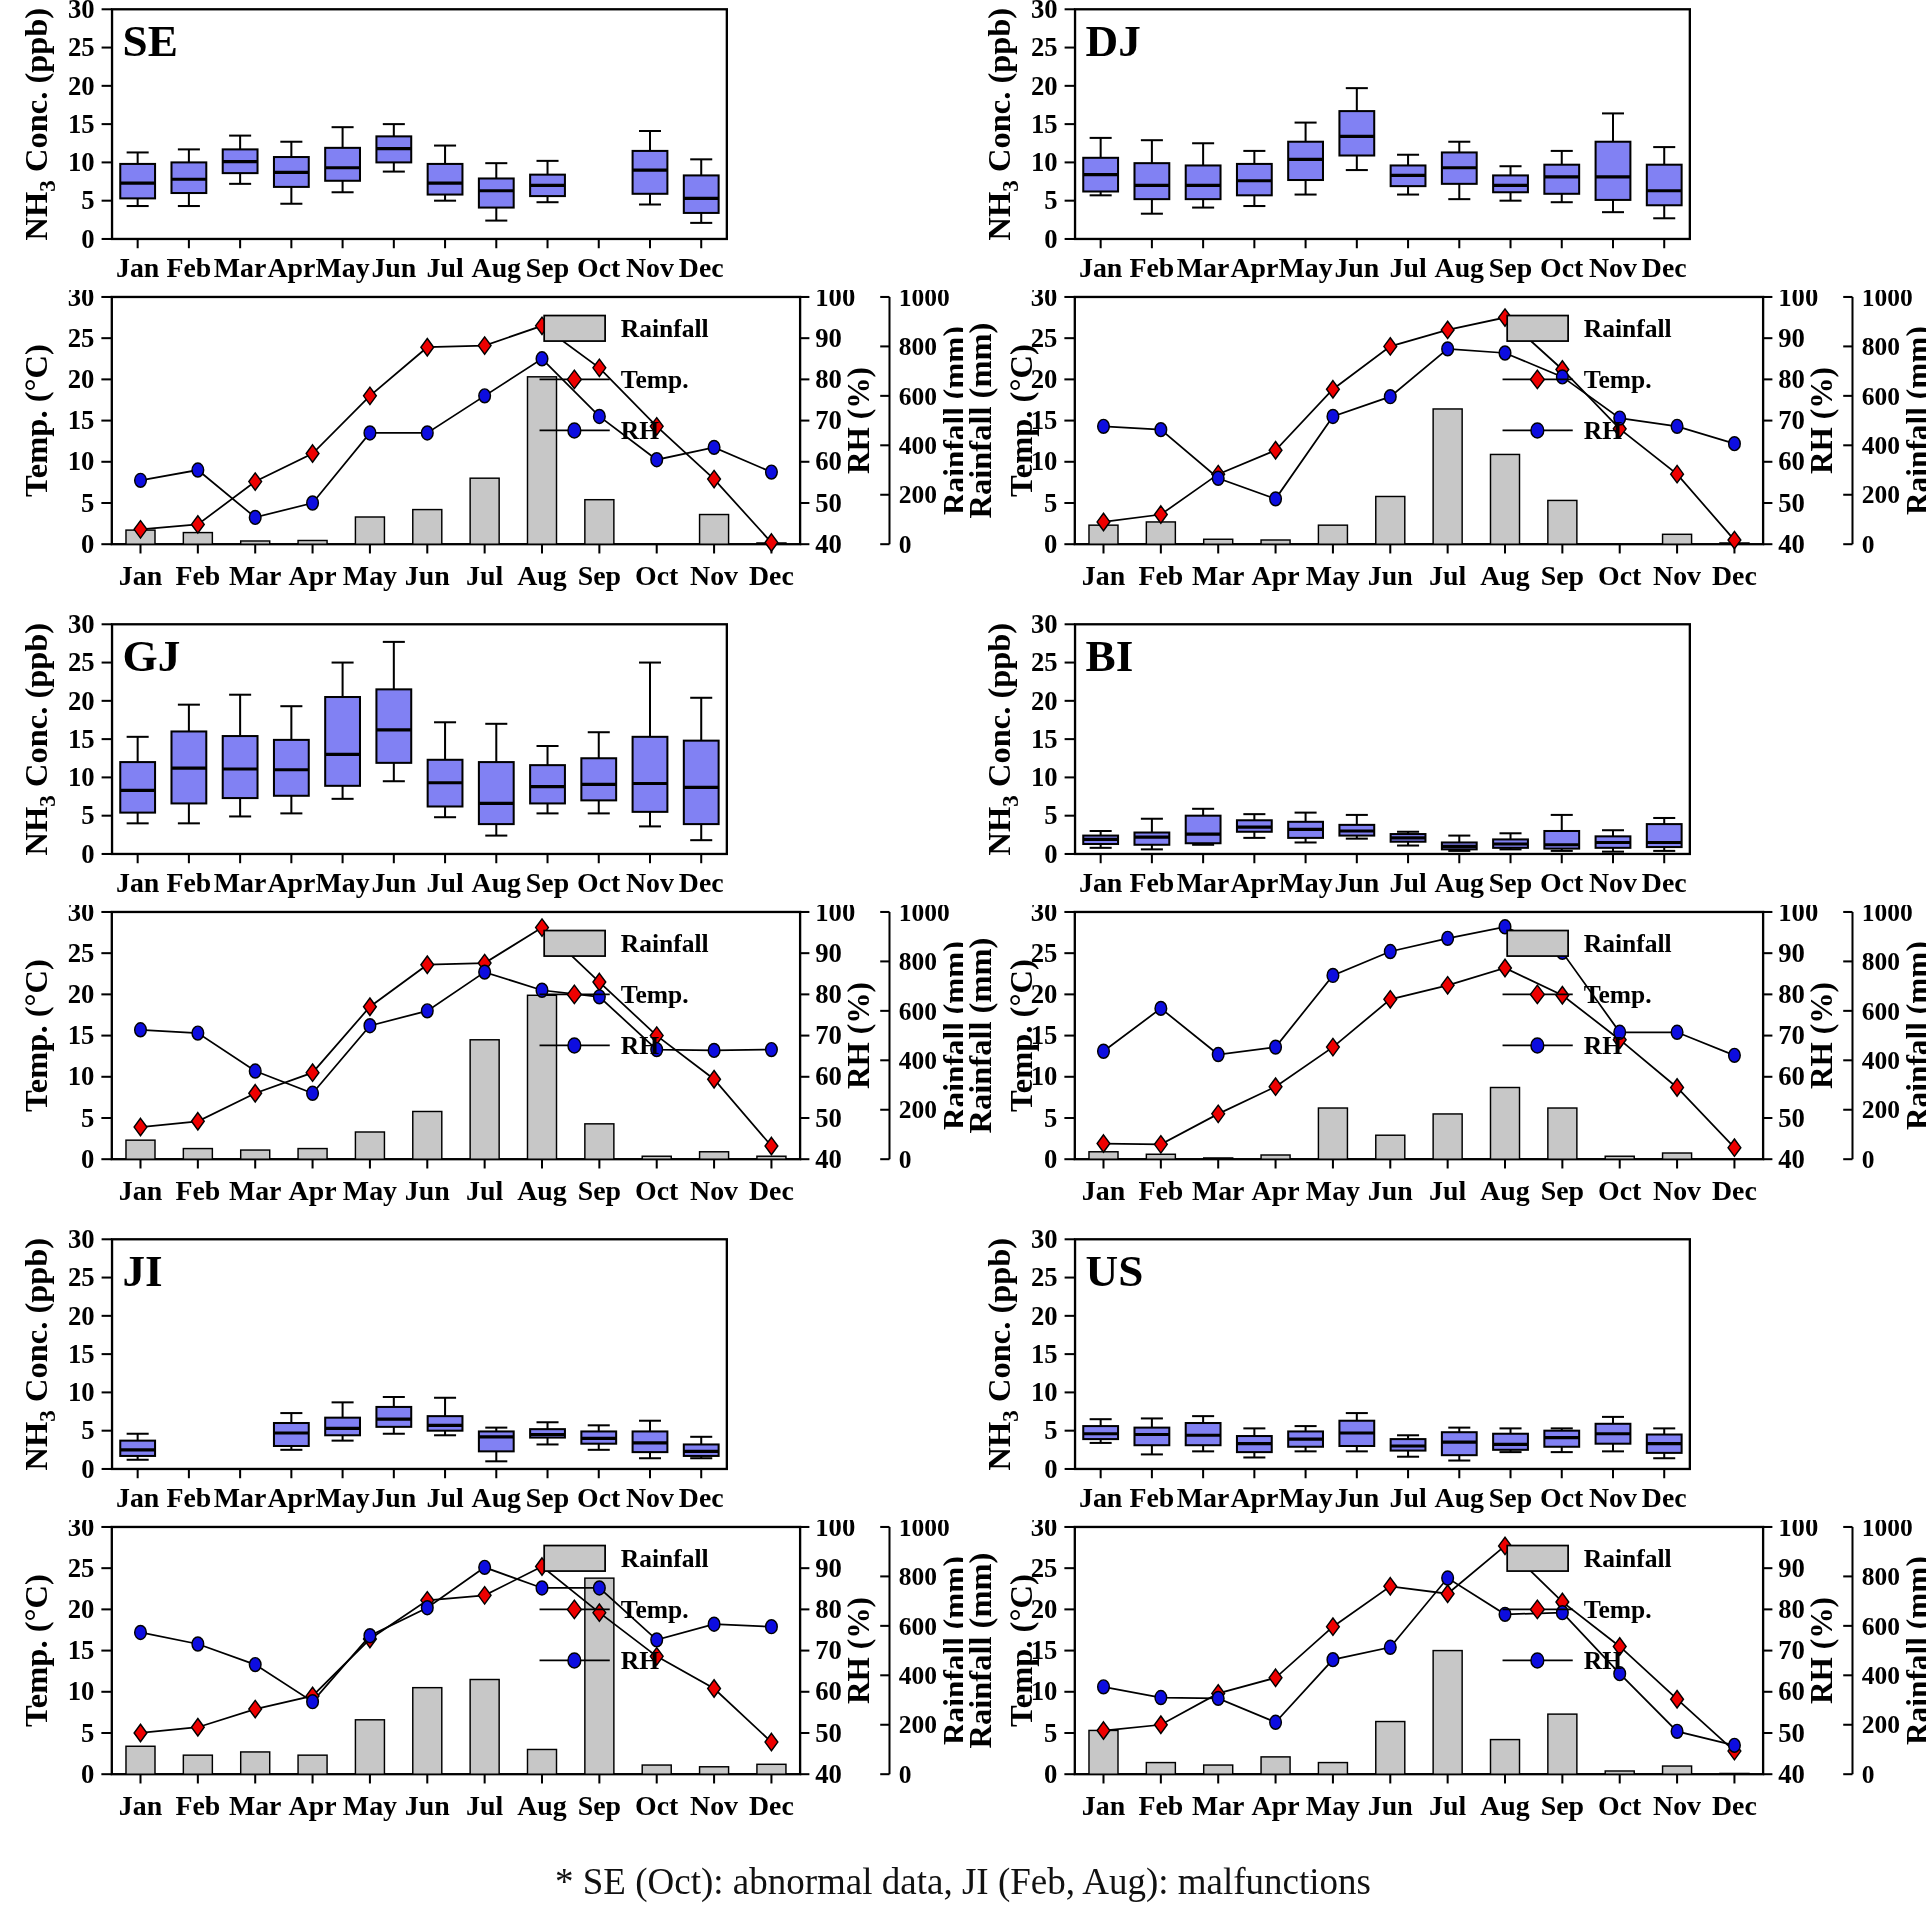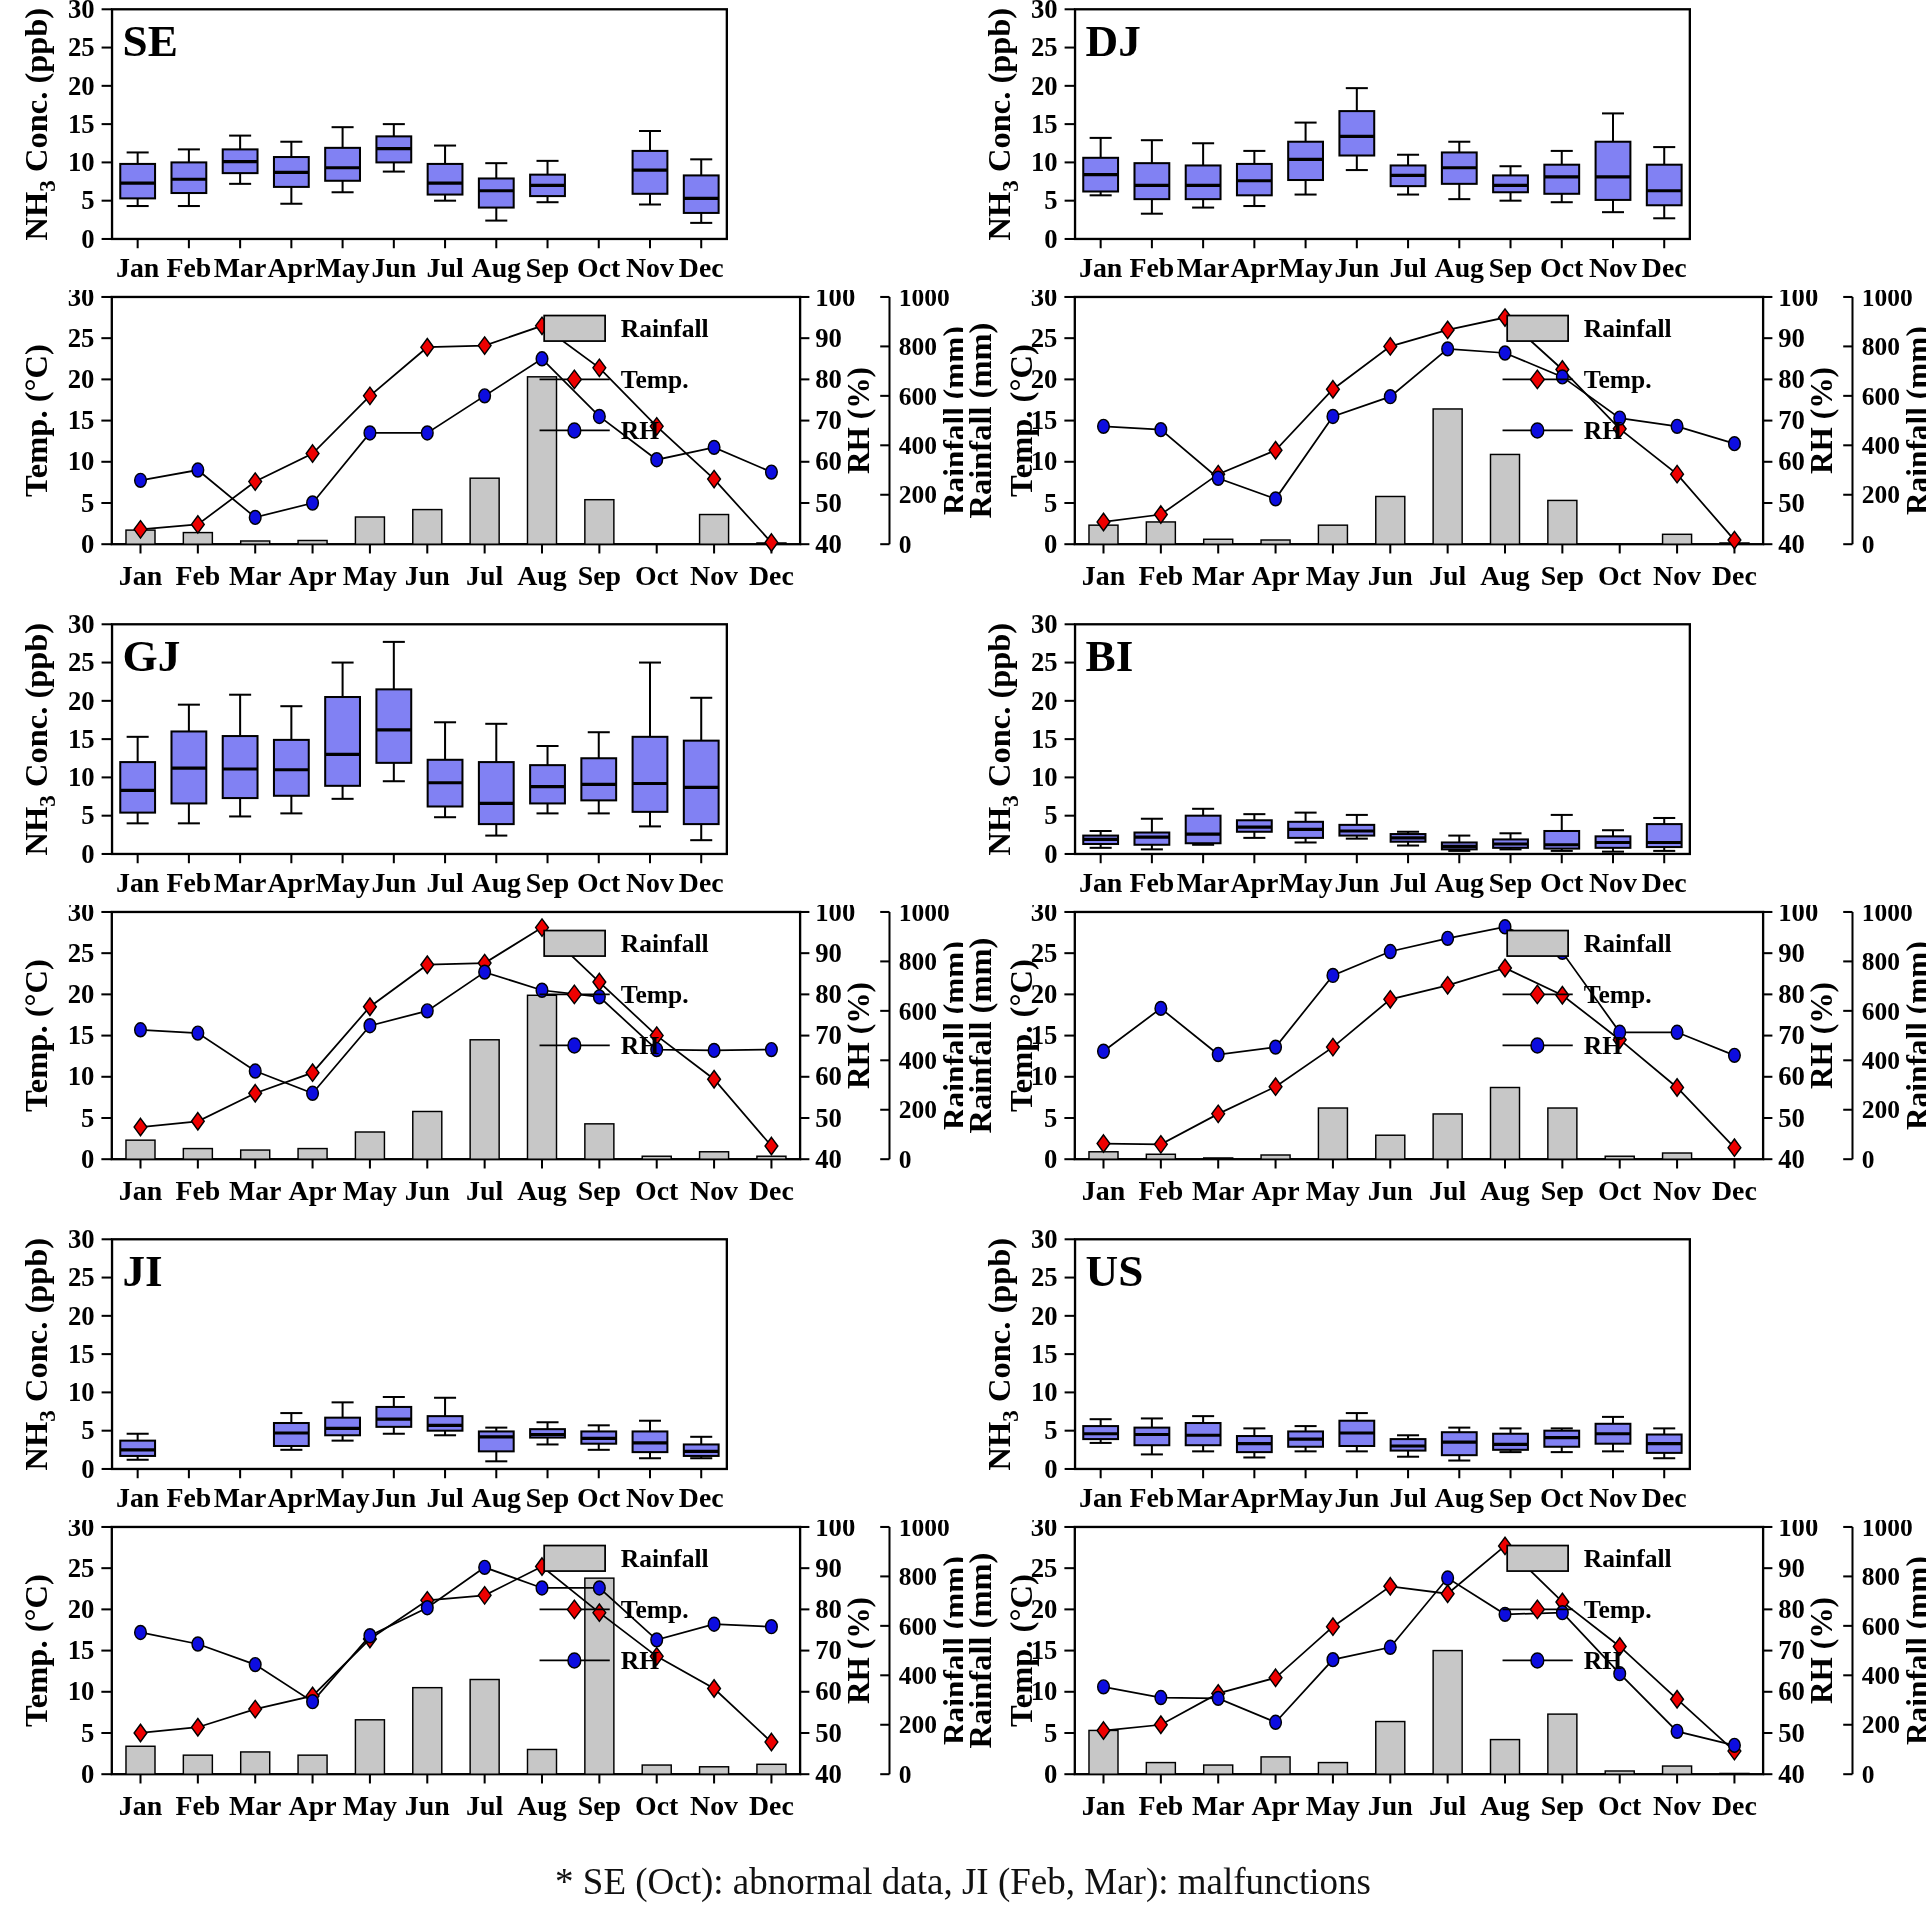--- a/index.html
+++ b/index.html
@@ -1526,15 +1526,15 @@
             <line x1="929" y1="154" x2="1050" y2="154" stroke="#000" stroke-width="3"></line>
             <polygon points="989,138 1001,154 989,170 977,154" fill="#ee0000" stroke="#000" stroke-width="2.5"></polygon>
             <text x="1069" y="169" font-family="Liberation Serif" ,serif="" font-weight="bold" font-size="44">Temp.</text>
             <line x1="929" y1="242" x2="1050" y2="242" stroke="#000" stroke-width="3"></line>
             <ellipse cx="989" cy="242" rx="11" ry="13" fill="#0d0de0" stroke="#000" stroke-width="2.5"></ellipse>
             <text x="1069" y="257" font-family="Liberation Serif" ,serif="" font-weight="bold" font-size="44">RH</text>
           </g>
         </svg>
       </div>
     </div>
-  <div class="footer">* SE (Oct): abnormal data, JI (Feb, Mar): malfunctions</div>
+  <div class="footer">* SE (Oct): abnormal data, JI (Feb, Aug): malfunctions</div>
 </div>
 
 
 </body></html>

